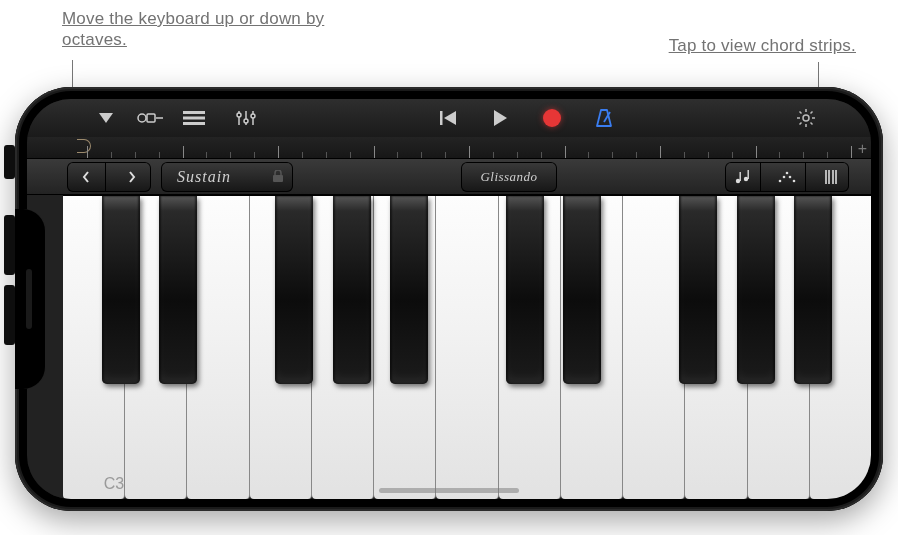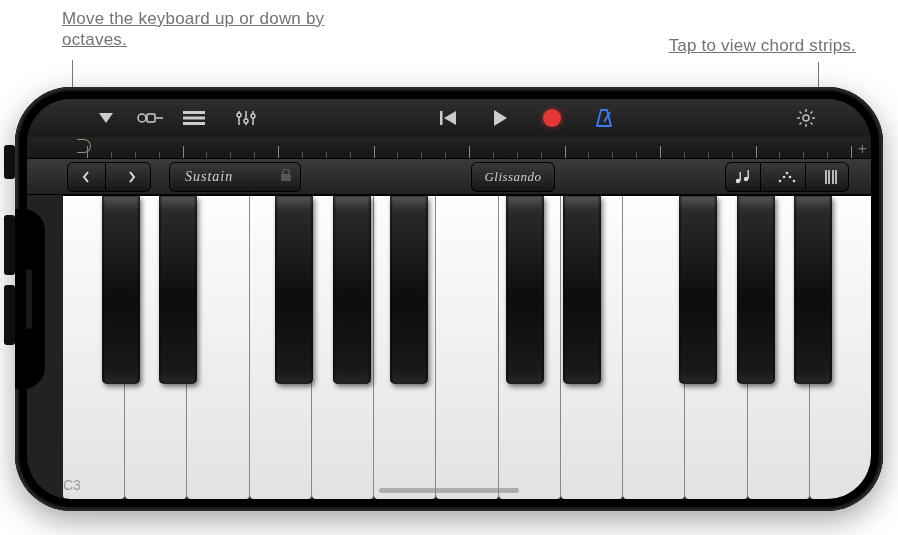--- a/index.html
+++ b/index.html
@@ -141,23 +141,23 @@
     border-radius:6px;
     background: linear-gradient(#3a3a3a,#161616);
     box-shadow: inset 0 0 0 1px #000, inset 0 1px 0 rgba(255,255,255,.1);
     color:#cfcfcf;
     cursor:pointer;
     gap:8px;
   }
   .octave-pill{ width:84px; padding:0; }
   .octave-pill .half{ flex:1; display:flex; align-items:center; justify-content:center; height:100%;}
   .octave-pill .half:first-child{ border-right:1px solid #000;}
-  .sustain-pill{ width:132px; font-family: "Snell Roundhand", cursive; font-style:italic; font-size:14px; letter-spacing:1px; justify-content:space-between; padding:0 10px 0 16px;margin-left:8px;}
+  .sustain-pill{ width:132px; font-family: "Snell Roundhand", cursive; font-style:italic; font-size:16px; letter-spacing:1px; justify-content:space-between; padding:0 10px 0 16px;}
   .sustain-pill .lock{ color:#444;}
-  .glissando-pill{ width:84px; font-family: "Snell Roundhand", cursive; font-style:italic; font-size:13px; letter-spacing:.5px;}
+  .glissando-pill{ width:96px; font-family: "Snell Roundhand", cursive; font-style:italic; font-size:13px; letter-spacing:.5px;}
   .spacer{ flex:1; }
   .right-pill{ width:124px; padding:0; }
   .right-pill .seg{ flex:1; display:flex; align-items:center; justify-content:center; height:100%; border-right:1px solid #000;}
   .right-pill .seg:last-child{ border-right:none;}
 
   
   .keyboard{
     position:relative;
     flex:1;
     background:#222;
@@ -179,22 +179,22 @@
     border-right:1px solid #888;
     border-bottom-left-radius:4px;
     border-bottom-right-radius:4px;
     position:relative;
     cursor:pointer;
   }
   .white-key:last-child{ border-right:none; }
   .white-key .lbl{
     position:absolute;
     left:0; right:0; bottom:6px;
-    text-align:left;
-    font-size:14px;
+    text-align:right;
+    font-size:16px;
     color:#9a9a9a;
     font-weight:500;
     pointer-events:none;
   }
   .black-keys{ position:absolute; inset:0; pointer-events:none;}
   .black-key{
     position:absolute; top:0;
     width:38px; height:62%;
     background: linear-gradient(#555 0%, #2a2a2a 8%, #0c0c0c 55%, #1b1b1b 100%);
     border-radius:0 0 5px 5px;

